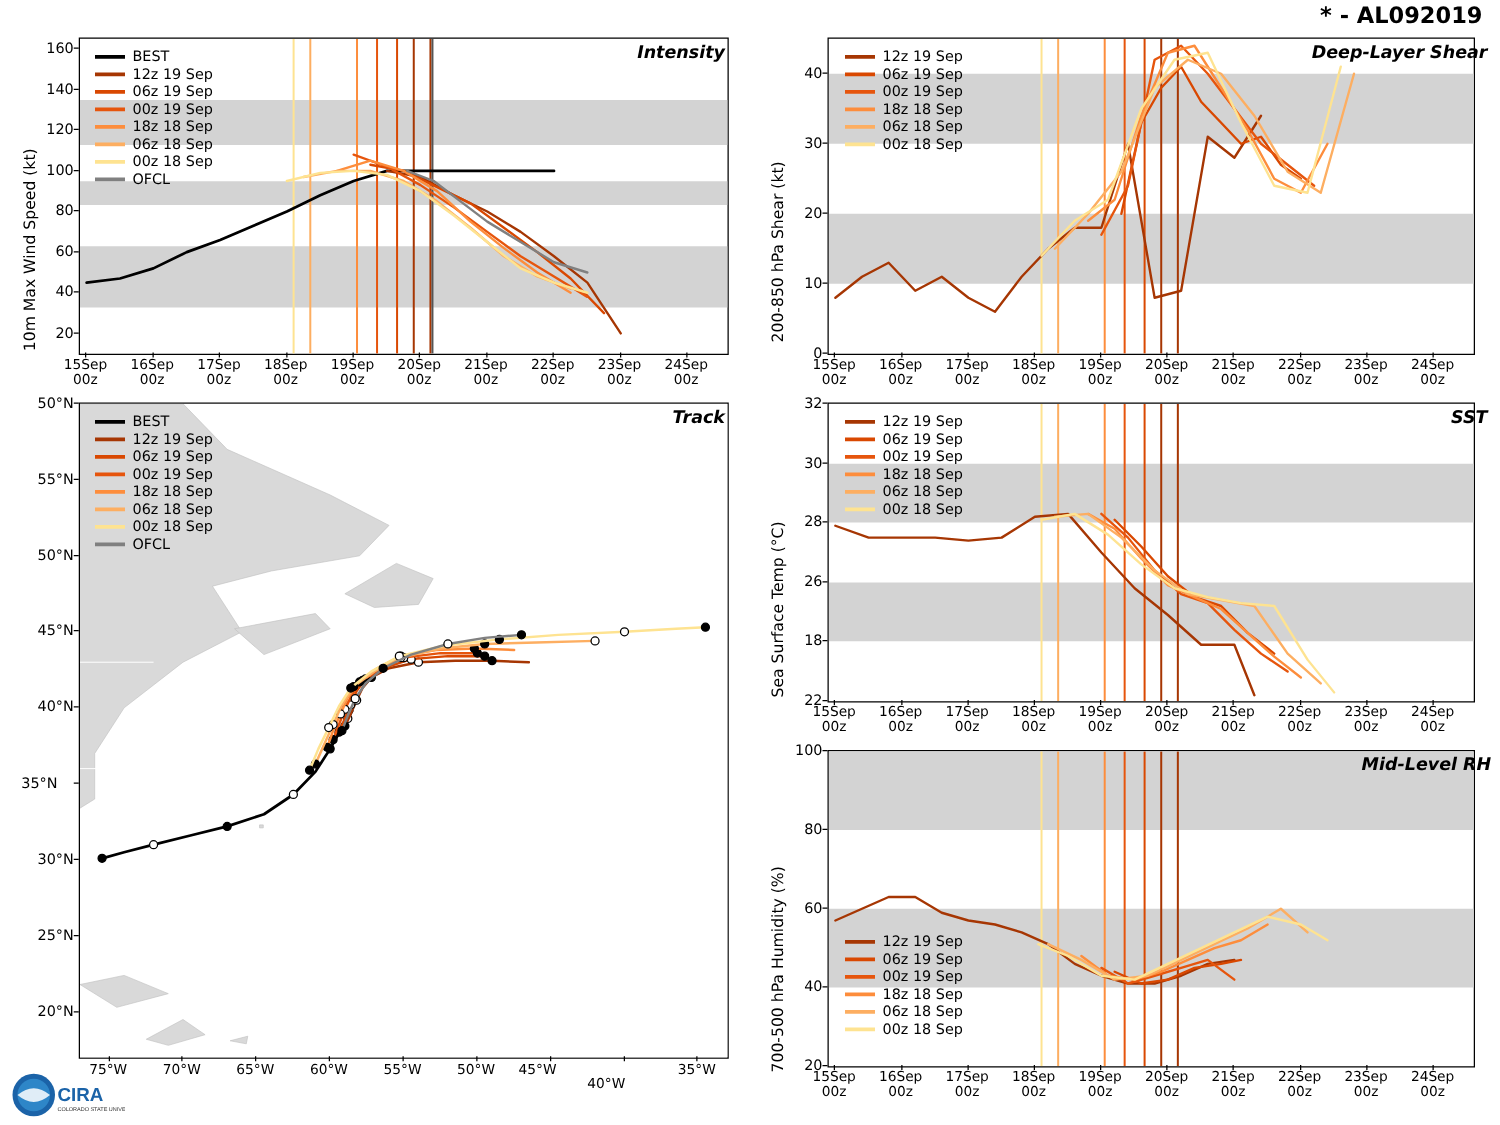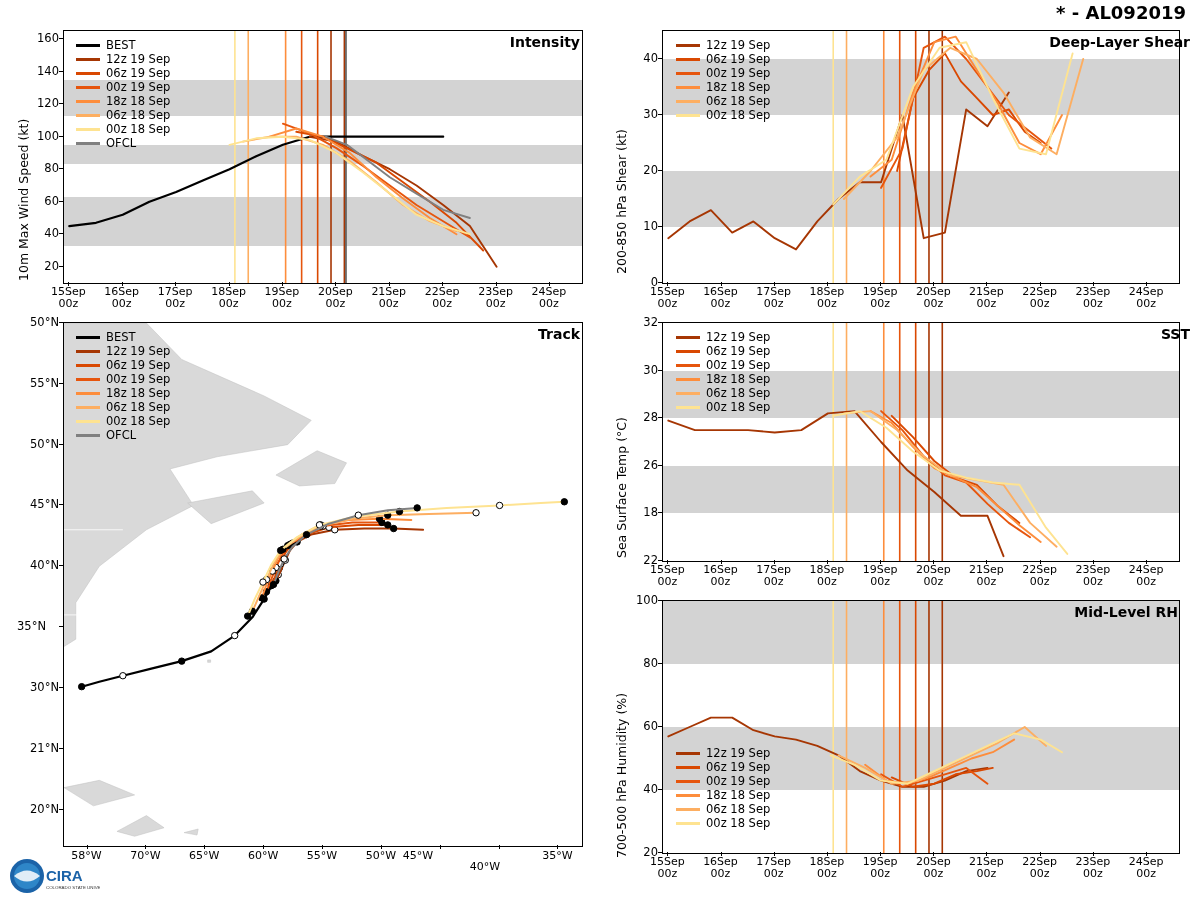--- a/index.html
+++ b/index.html
@@ -22,21 +22,21 @@
 
   
   .panel{position:absolute;box-sizing:border-box;}
   .plot{
     position:absolute;box-sizing:border-box;
     border:1px solid #000;background:#fff;overflow:hidden;
   }
   .band{position:absolute;left:0;right:0;background:#d3d3d3;}
   .panel-label{
     position:absolute;right:6px;top:3px;
-    font-size:14px;font-weight:bold;color:#000;z-index:6;
+    font-size:14px;font-weight:bold;color:#000;z-index:6;font-style:italic;
   }
   .ylabel{
     position:absolute;transform-origin:0 0;transform:rotate(-90deg);
     font-size:12.5px;white-space:nowrap;
   }
   .tick-lab{
     position:absolute;font-size:11.5px;text-align:right;white-space:nowrap;
   }
   .xtick{
     position:absolute;font-size:11px;text-align:center;white-space:nowrap;
@@ -265,49 +265,49 @@
         </div>
         <div class="row">
           <span class="swatch" style="background: rgb(128, 128, 128);"></span>
           <span class="txt">OFCL</span>
         </div>
       </div>
     <div id="yt-trk"></div>
     <div id="xt-trk"></div>
   <div class="tick-lab" style="left: 13px; width: 46px; top: 483.512px;">20°N</div>
       <div class="tickmark" style="left: 59px; top: 490.512px; width: 4px; height: 1px;"></div>
-      <div class="tick-lab" style="left: 13px; width: 46px; top: 422.698px;">21°N</div>
+      <div class="tick-lab" style="left: 13px; width: 46px; top: 422.698px;">25°N</div>
       <div class="tickmark" style="left: 59px; top: 429.698px; width: 4px; height: 1px;"></div>
       <div class="tick-lab" style="left: 13px; width: 46px; top: 361.884px;">30°N</div>
       <div class="tickmark" style="left: 59px; top: 368.884px; width: 4px; height: 1px;"></div>
       <div class="tick-lab" style="left: 0; width: 46px; top: 301.07px;">35°N</div>
       <div class="tickmark" style="left: 59px; top: 308.07px; width: 4px; height: 1px;"></div>
       <div class="tick-lab" style="left: 13px; width: 46px; top: 240.256px;">40°N</div>
       <div class="tickmark" style="left: 59px; top: 247.256px; width: 4px; height: 1px;"></div>
       <div class="tick-lab" style="left: 13px; width: 46px; top: 179.442px;">45°N</div>
       <div class="tickmark" style="left: 59px; top: 186.442px; width: 4px; height: 1px;"></div>
       <div class="tick-lab" style="left: 13px; width: 46px; top: 118.628px;">50°N</div>
       <div class="tickmark" style="left: 59px; top: 125.628px; width: 4px; height: 1px;"></div>
       <div class="tick-lab" style="left: 13px; width: 46px; top: 57.814px;">55°N</div>
       <div class="tickmark" style="left: 59px; top: 64.814px; width: 4px; height: 1px;"></div>
       <div class="tick-lab" style="left: 13px; width: 46px; top: -3px;">50°N</div>
       <div class="tickmark" style="left: 59px; top: 4px; width: 4px; height: 1px;"></div>
-      <div class="xtick" style="left: 62.5455px; width: 48px; top: 532px;">58°W</div>
+      <div class="xtick" style="left: 62.5455px; width: 48px; top: 532px;">75°W</div>
       <div class="tickmark" style="left: 86.5455px; top: 527px; width: 1px; height: 4px;"></div>
       <div class="xtick" style="left: 121.409px; width: 48px; top: 532px;">70°W</div>
       <div class="tickmark" style="left: 145.409px; top: 527px; width: 1px; height: 4px;"></div>
       <div class="xtick" style="left: 180.273px; width: 48px; top: 532px;">65°W</div>
       <div class="tickmark" style="left: 204.273px; top: 527px; width: 1px; height: 4px;"></div>
       <div class="xtick" style="left: 239.136px; width: 48px; top: 532px;">60°W</div>
       <div class="tickmark" style="left: 263.136px; top: 527px; width: 1px; height: 4px;"></div>
       <div class="xtick" style="left: 298px; width: 48px; top: 532px;">55°W</div>
       <div class="tickmark" style="left: 322px; top: 527px; width: 1px; height: 4px;"></div>
       <div class="xtick" style="left: 356.864px; width: 48px; top: 532px;">50°W</div>
       <div class="tickmark" style="left: 380.864px; top: 527px; width: 1px; height: 4px;"></div>
-      <div class="xtick" style="left: 394px; width: 48px; top: 532px;">45°W</div>
+      <div class="xtick" style="left: 406px; width: 48px; top: 532px;">45°W</div>
       <div class="tickmark" style="left: 439.727px; top: 527px; width: 1px; height: 4px;"></div>
       <div class="xtick" style="left: 461px; width: 48px; top: 532px; margin-top: 11px;">40°W</div>
       <div class="tickmark" style="left: 498.591px; top: 527px; width: 1px; height: 4px;"></div>
       <div class="xtick" style="left: 533.455px; width: 48px; top: 532px;">35°W</div>
       <div class="tickmark" style="left: 557.455px; top: 527px; width: 1px; height: 4px;"></div>
     </div>
 
   <div class="panel" style="left:596px;top:26px;width:604px;height:290px;">
     <div class="ylabel" style="left:18px;top:248px;">200-850 hPa Shear (kt)</div>
     <div class="plot" id="p-shr" style="left:66px;top:4px;width:518px;height:254px;">
@@ -488,21 +488,21 @@
           <line x1="265.979381443299" x2="265.979381443299" y1="0" y2="252" stroke="#a63603" stroke-width="1.6"></line>
           <line x1="279.27835051546396" x2="279.27835051546396" y1="0" y2="252" stroke="#a63603" stroke-width="1.6"></line>
           <path d="M5.3 135.4 L26.6 126.0 L47.9 116.6 L69.2 116.6 L90.4 129.2 L111.7 135.4 L133.0 138.6 L154.3 144.9 L175.5 154.3 L196.8 170.1 L218.1 179.6 L239.4 185.8 L260.7 185.8 L281.9 179.6 L303.2 170.1 L324.5 166.9 " fill="none" stroke="#a63603" stroke-width="1.9" stroke-linejoin="round" stroke-linecap="round"></path>
           <path d="M228.7 176.4 L250.0 185.8 L271.3 182.7 L292.6 173.3 L313.9 170.1 L329.8 166.9 " fill="none" stroke="#d94801" stroke-width="1.9" stroke-linejoin="round" stroke-linecap="round"></path>
           <path d="M218.1 173.3 L239.4 185.8 L260.7 179.6 L281.9 173.3 L303.2 166.9 L324.5 182.7 " fill="none" stroke="#e6550d" stroke-width="1.9" stroke-linejoin="round" stroke-linecap="round"></path>
           <path d="M202.1 163.8 L223.4 179.6 L244.7 182.7 L266.0 176.4 L287.3 166.9 L308.5 157.5 L329.8 151.2 L351.1 138.6 " fill="none" stroke="#fd8d3c" stroke-width="1.9" stroke-linejoin="round" stroke-linecap="round"></path>
           <path d="M175.5 154.3 L202.1 166.9 L228.7 182.7 L255.3 179.6 L281.9 166.9 L308.5 154.3 L335.1 141.8 L361.7 126.0 L383.0 144.9 " fill="none" stroke="#fdae61" stroke-width="1.9" stroke-linejoin="round" stroke-linecap="round"></path>
           <path d="M167.6 154.3 L191.5 163.8 L218.1 179.6 L244.7 182.7 L271.3 170.1 L297.9 157.5 L324.5 144.9 L351.1 132.3 L377.7 138.6 L399.0 151.2 " fill="none" stroke="#fee391" stroke-width="1.9" stroke-linejoin="round" stroke-linecap="round"></path>
         </svg>
       </div>
-    <div class="panel-label" style="right:22px;top:8px;">Mid-Level RH</div>
+    <div class="panel-label" style="right:7px;top:8px;">Mid-Level RH</div>
     <div class="legend" id="leg-rh" style="left:80px;top:150px;">
         <div class="row">
           <span class="swatch" style="background: rgb(166, 54, 3);"></span>
           <span class="txt">12z 19 Sep</span>
         </div>
         <div class="row">
           <span class="swatch" style="background: rgb(217, 72, 1);"></span>
           <span class="txt">06z 19 Sep</span>
         </div>
         <div class="row">

